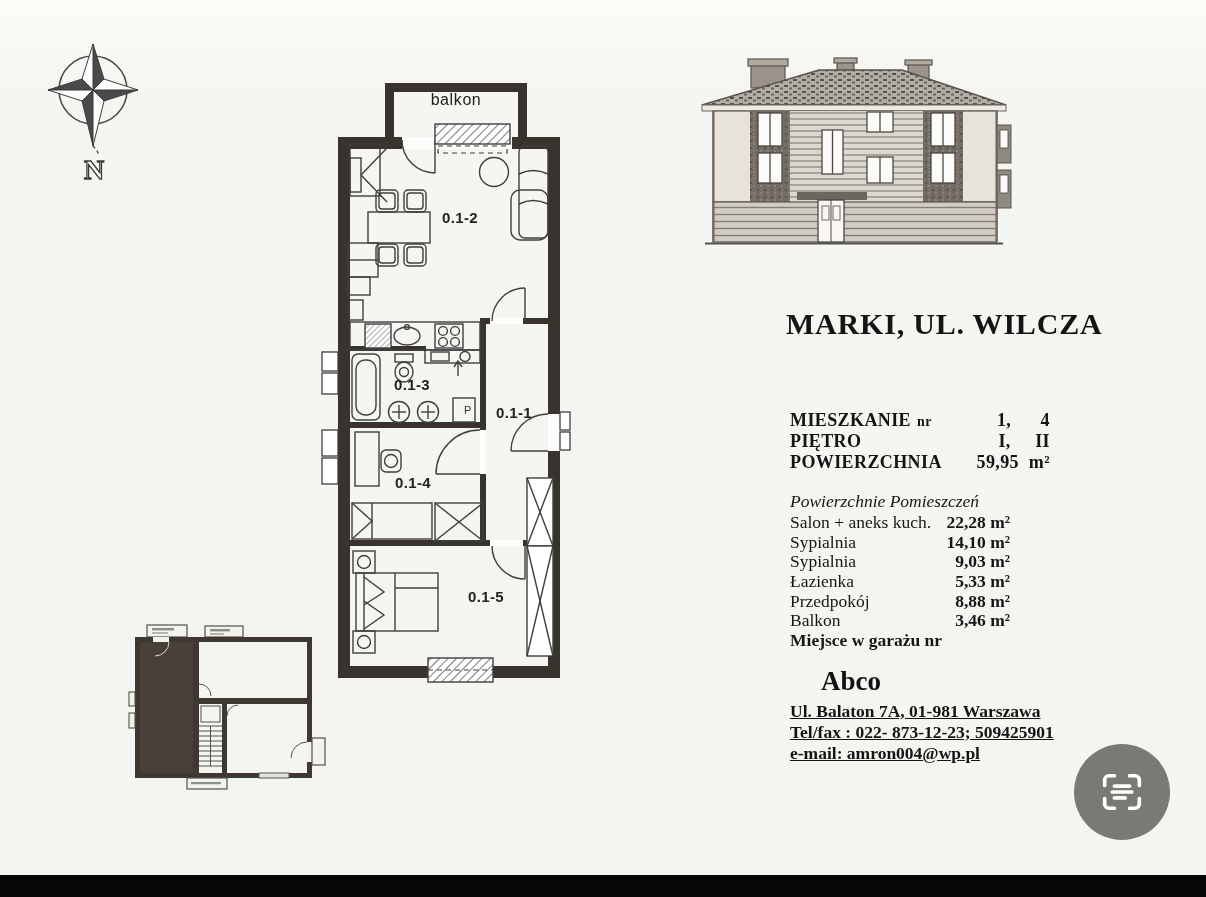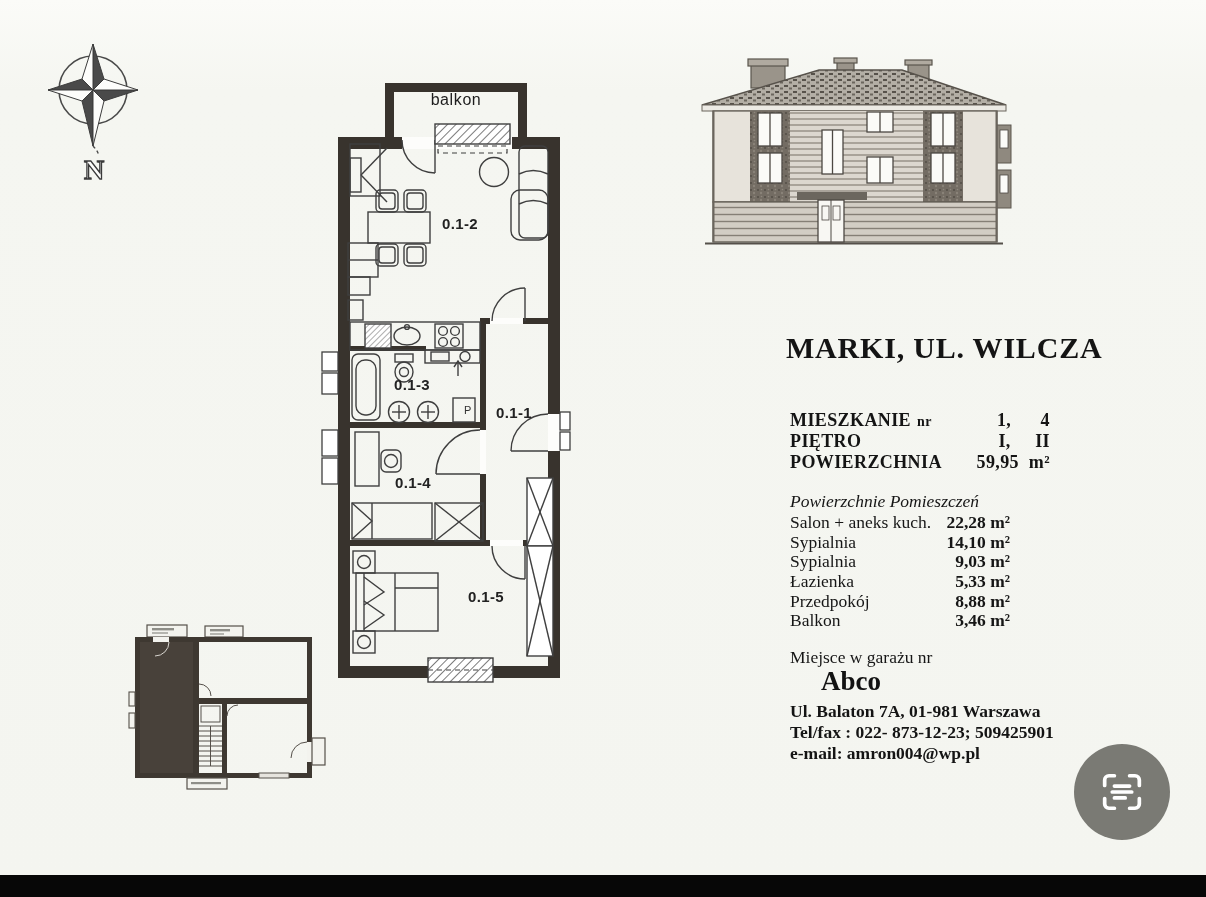--- a/index.html
+++ b/index.html
@@ -10,39 +10,39 @@
   svg{display:block;}
 
   
   .room-label{position:absolute;width:72px;text-align:center;
     font:600 15px/18px "Liberation Sans",sans-serif;color:#222;letter-spacing:.4px;}
   .balcony-label{position:absolute;width:90px;text-align:center;
     font:400 16px/18px "Liberation Sans",sans-serif;color:#1d1d1d;letter-spacing:.6px;}
 
   
   .title{position:absolute;left:786px;top:307px;
-    font:700 30px/34px "Liberation Serif",serif;letter-spacing:.8px;color:#141414;margin-top:24px;}
+    font:700 30px/34px "Liberation Serif",serif;letter-spacing:.8px;color:#141414;}
   .subtitle{position:absolute;left:790px;top:352px;
     font:700 italic 17px/20px "Liberation Sans",sans-serif;letter-spacing:.3px;color:#1a1a1a;}
   .subtitle .l2{padding-left:6px;}
   .details{position:absolute;left:790px;top:410px;width:270px;
     font:700 18px/21px "Liberation Serif",serif;color:#141414;}
   .details .row{position:relative;height:21px;letter-spacing:.4px;}
   .details .suffix{font-size:14px;font-weight:700;padding-left:6px;}
   .details .val{position:absolute;right:10px;top:0;white-space:pre;text-align:right;}
   .areas{position:absolute;left:790px;top:492px;width:220px;
     font:400 17.5px/19.7px "Liberation Serif",serif;color:#161616;}
   .areas .hd{height:21px;font-style:italic;}
   .areas .row{display:flex;justify-content:space-between;height:19.7px;}
   .areas .row .v{font-weight:700;white-space:pre;}
-  .areas .ft{height:20px;margin-top:17px;}
+  .areas .ft{height:20px;margin-top:0;font-weight:bold;}
   .agency-name{position:absolute;left:789px;top:666px;
     font:700 27px/30px "Liberation Serif",serif;color:#121212;margin-left:32px;}
   .agency-lines{position:absolute;left:790px;top:701px;
-    font:700 17.5px/21px "Liberation Serif",serif;color:#141414;}
+    font:700 17.5px/21px "Liberation Serif",serif;color:#141414;text-decoration:underline;}
 
   
   .scan-btn{position:absolute;left:1074px;top:744px;width:96px;height:96px;border-radius:50%;
     background:#7a7a74;display:flex;align-items:center;justify-content:center;z-index:7;cursor:pointer;}
 
   
   .bottom-bar{position:absolute;left:0;top:875px;width:1206px;height:22px;background:#070707;z-index:5;}
   .watermark{position:absolute;left:8px;top:843px;z-index:6;
     font:700 47px/50px "Liberation Sans",sans-serif;color:#ffffff;letter-spacing:1px;}
 </style>
@@ -215,21 +215,21 @@
       <rect x="41" y="495" width="82" height="58"></rect>
       <line x1="49" y1="495" x2="49" y2="553"></line>
       <path d="M49,499 L69,514 L49,527"></path>
         <path d="M49,523 L69,537 L49,551"></path>
       <line x1="80" y1="495" x2="80" y2="553"></line>
         <line x1="80" y1="510" x2="123" y2="510"></line>
     </g>
   </svg>
 
   <div class="balcony-label abs" style="left:411px;top:91px;">balkon</div>
-  <div class="room-label" style="left:424px;top:215px;">0.1-2</div>
+  <div class="room-label" style="left:424px;top:209px;">0.1-2</div>
   <div class="room-label" style="left:376px;top:376px;">0.1-3</div>
   <div class="room-label" style="left:478px;top:404px;">0.1-1</div>
   <div class="room-label" style="left:377px;top:474px;">0.1-4</div>
   <div class="room-label" style="left:450px;top:588px;">0.1-5</div>
 
   <svg class="abs" style="left:693px;top:48px;" width="322" height="205" viewBox="0 0 322 205">
     <defs>
       <pattern id="shg" width="9" height="6" patternUnits="userSpaceOnUse">
         <rect width="9" height="6" fill="#b3aea5"></rect>
         <rect x="1" y="1" width="4" height="2" fill="#57524b"></rect>

